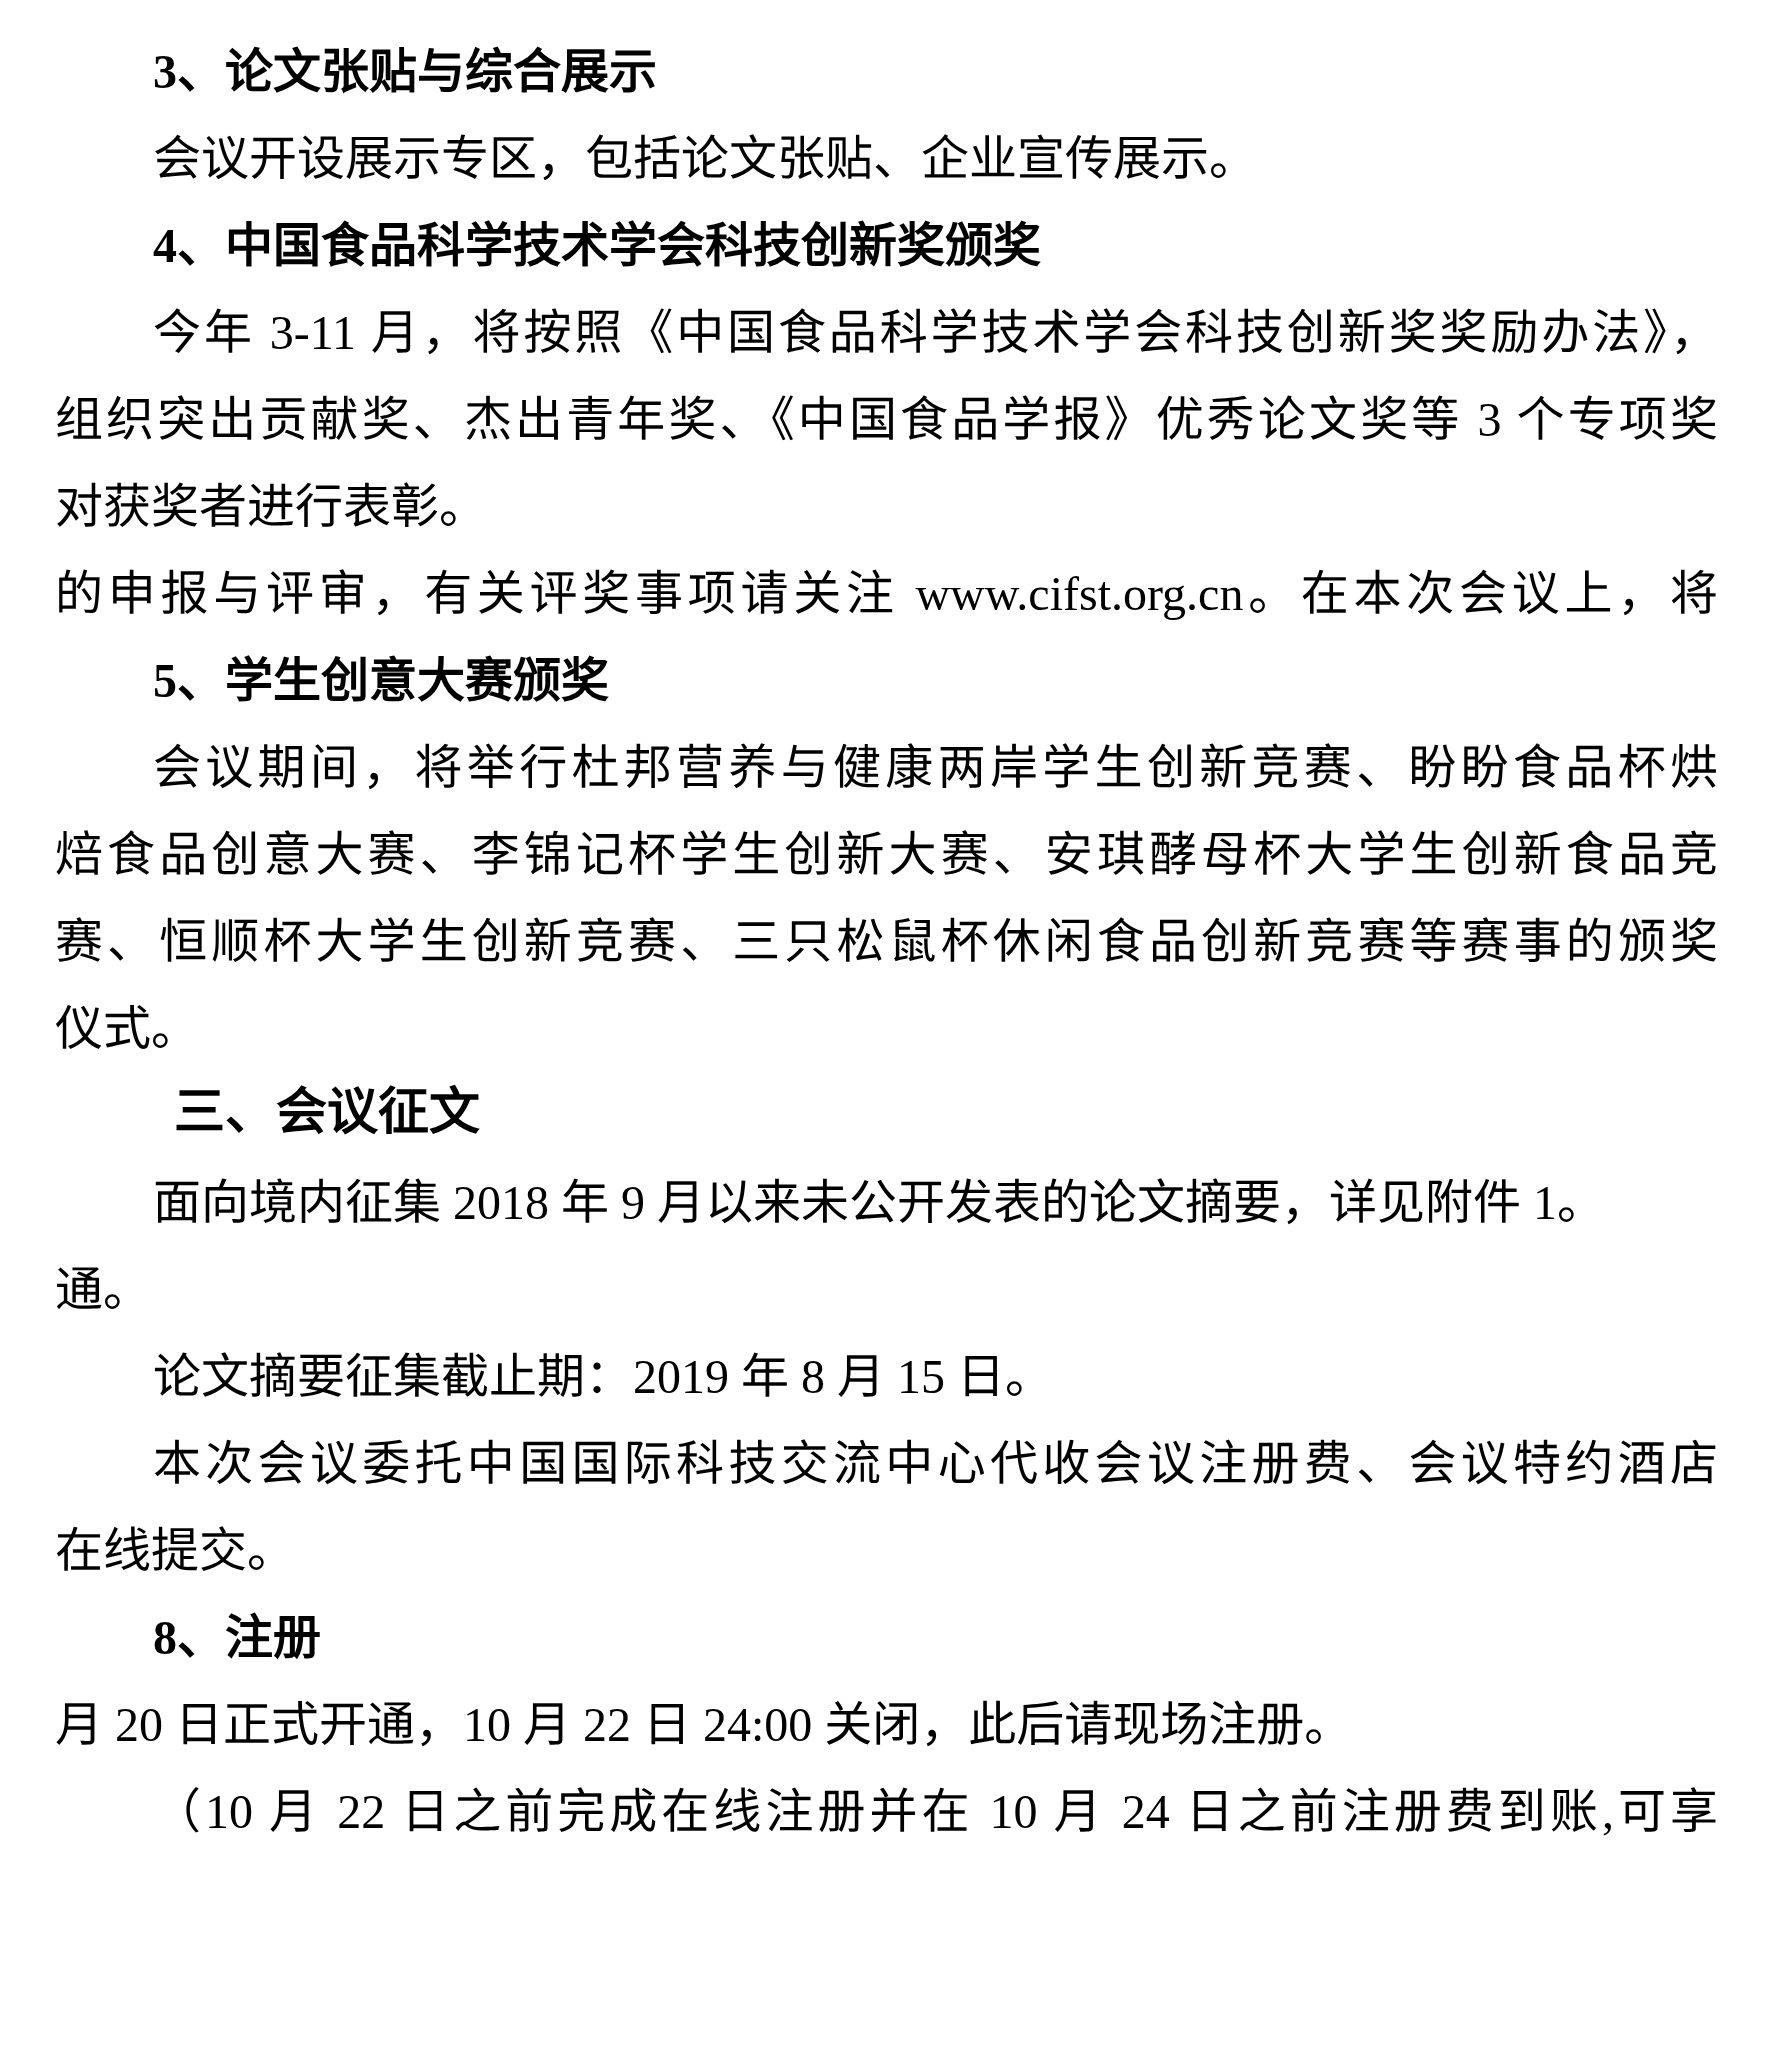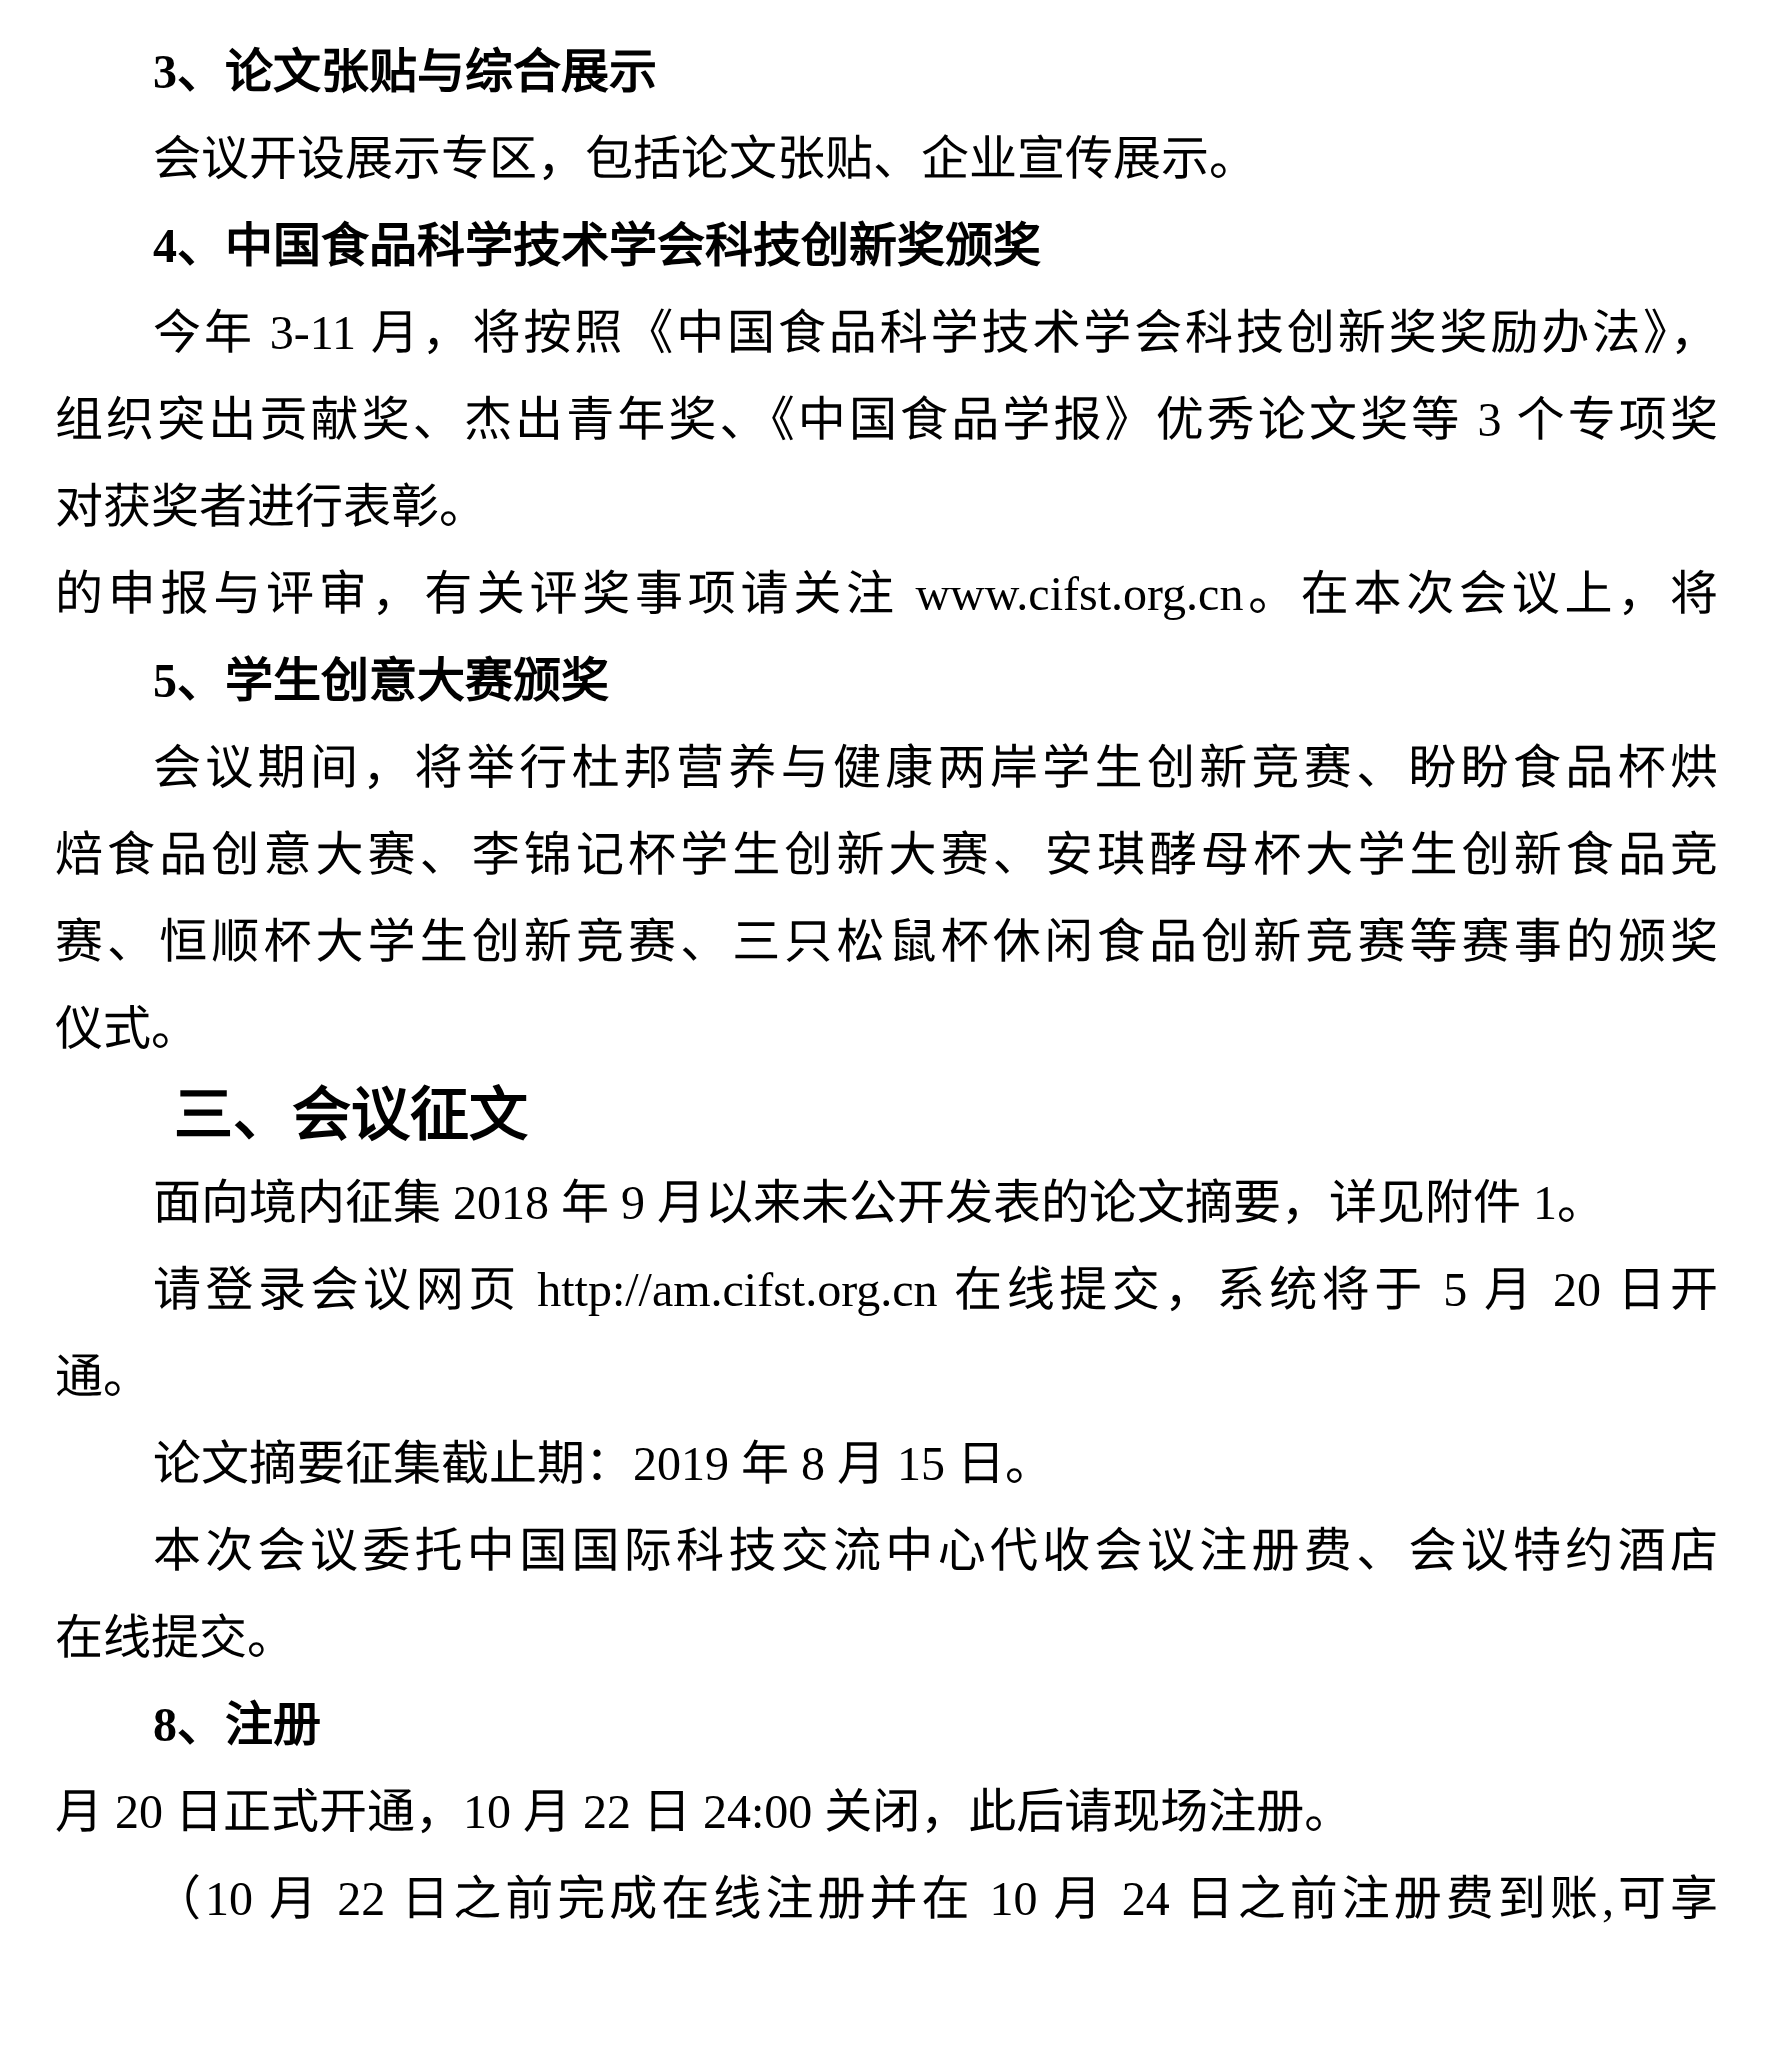--- a/index.html
+++ b/index.html
@@ -30,23 +30,23 @@
     font-family: "Liberation Serif", "DejaVu Serif", serif;
     font-weight: normal;
   }
   
   .style-subheading {
     font-family: "Liberation Serif", "DejaVu Serif", serif;
     font-weight: bold;
   }
   
   .style-heading {
-    font-family: Liberation Serif, serif;
+    font-family: Liberation Mono, monospace;
     font-weight: bold;
-    font-size: 59px;
+    font-size: 51px;
   }
   .indent-first   { text-indent: 98px; }
   .indent-heading { text-indent: 119px; }
   .indent-hang    { text-indent: 0; }
   .justify {
     text-align: justify;
     text-align-last: justify;
   }
 </style>
 </head>
@@ -60,21 +60,20 @@
     <div class="line style-body indent-hang justify">组织突出贡献奖、杰出青年奖、《中国食品学报》优秀论文奖等 3 个专项奖</div>
     <div class="line style-body indent-hang">对获奖者进行表彰。</div>
     <div class="line style-body indent-hang justify">的申报与评审，有关评奖事项请关注 www.cifst.org.cn。在本次会议上，将</div>
     <div class="line style-subheading indent-first">5、学生创意大赛颁奖</div>
     <div class="line style-body indent-first justify">会议期间，将举行杜邦营养与健康两岸学生创新竞赛、盼盼食品杯烘</div>
     <div class="line style-body indent-hang justify">焙食品创意大赛、李锦记杯学生创新大赛、安琪酵母杯大学生创新食品竞</div>
     <div class="line style-body indent-hang justify">赛、恒顺杯大学生创新竞赛、三只松鼠杯休闲食品创新竞赛等赛事的颁奖</div>
     <div class="line style-body indent-hang">仪式。</div>
     <div class="line style-heading indent-heading">三、会议征文</div>
     <div class="line style-body indent-first">面向境内征集 2018 年 9 月以来未公开发表的论文摘要，详见附件 1。</div>
-    <div class="line style-body indent-first justify">请登录会议网页 http://am.cifst.org.cn 在线提交，系统将于 5 月 20 日开</div>
     <div class="line style-body indent-hang">通。</div>
     <div class="line style-body indent-first">论文摘要征集截止期：2019 年 8 月 15 日。</div>
     <div class="line style-body indent-first justify">本次会议委托中国国际科技交流中心代收会议注册费、会议特约酒店</div>
     <div class="line style-body indent-hang">在线提交。</div>
     <div class="line style-subheading indent-first">8、注册</div>
     <div class="line style-body indent-hang">月 20 日正式开通，10 月 22 日 24:00 关闭，此后请现场注册。</div>
     <div class="line style-body indent-first justify">（10 月 22 日之前完成在线注册并在 10 月 24 日之前注册费到账,可享</div>
   </div>
 
 

